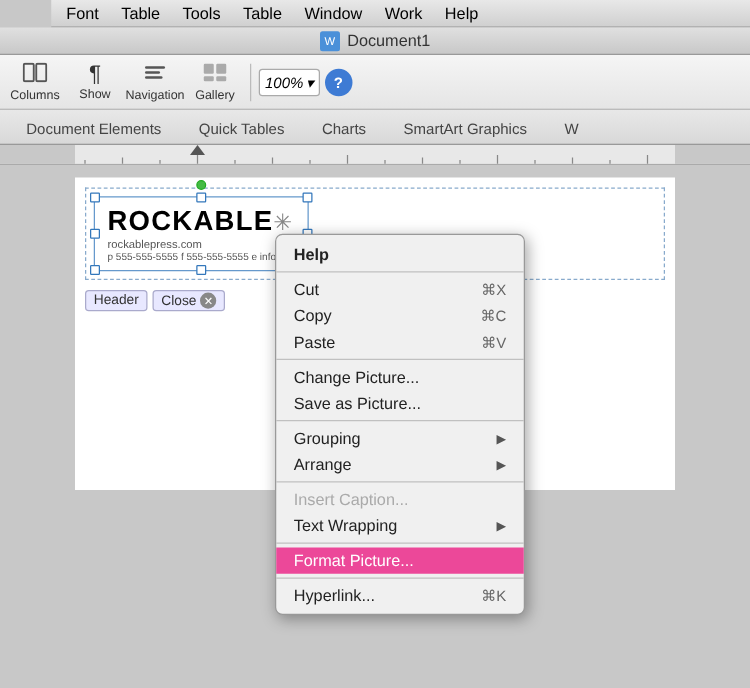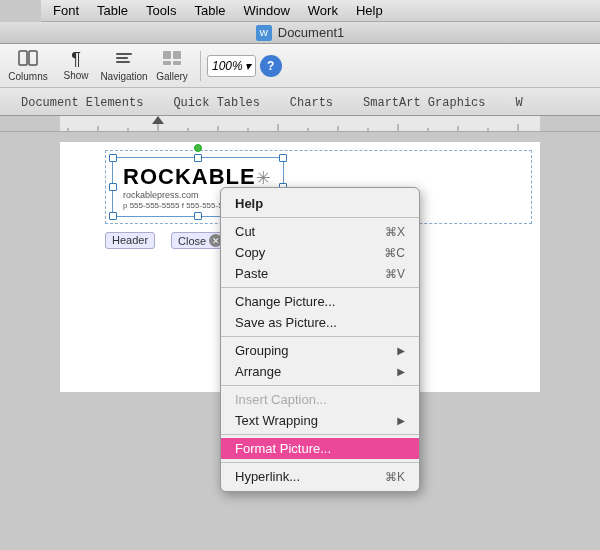--- a/index.html
+++ b/index.html
@@ -122,21 +122,20 @@
     }
 
     
     .ribbon-tabs {
       display: flex;
       align-items: flex-end;
       height: 28px;
       background: linear-gradient(to bottom, #e8e8e8, #d8d8d8);
       border-bottom: 1px solid #999;
       padding: 0 6px;
-      font-family: Liberation Mono, monospace;
     }
     .ribbon-tab {
       padding: 4px 14px 5px;
       font-size: 12px;
       color: #444;
       cursor: pointer;
       border: 1px solid transparent;
       border-bottom: none;
       border-radius: 3px 3px 0 0;
       height: 24px;
@@ -162,21 +161,20 @@
     }
 
     
     .page {
       position: absolute;
       top: 10px;
       left: 60px;
       right: 60px;
       background: white;
       min-height: 250px;
-      padding-left: 37px;
     }
 
     
     .header-zone {
       border: 1.5px dashed #88aacc;
       margin: 8px;
       padding: 6px;
       position: relative;
     }
     .header-image-box {
@@ -218,21 +216,21 @@
       letter-spacing: 1px;
       color: #000;
     }
     .logo-star { color: #888; font-size: 18px; }
     .logo-sub { font-size: 9px; color: #555; }
     .logo-contact { font-size: 8px; color: #555; margin-top: 1px; }
 
     
     .header-bar {
       display: flex;
-      gap: 16px;
+      gap: 4px;
       margin: 4px 8px;
     }
     .header-label {
       background: #e8e8ff;
       border: 1px solid #aaaacc;
       border-radius: 3px;
       padding: 1px 6px;
       font-size: 11px;
       color: #333;
       cursor: pointer;

